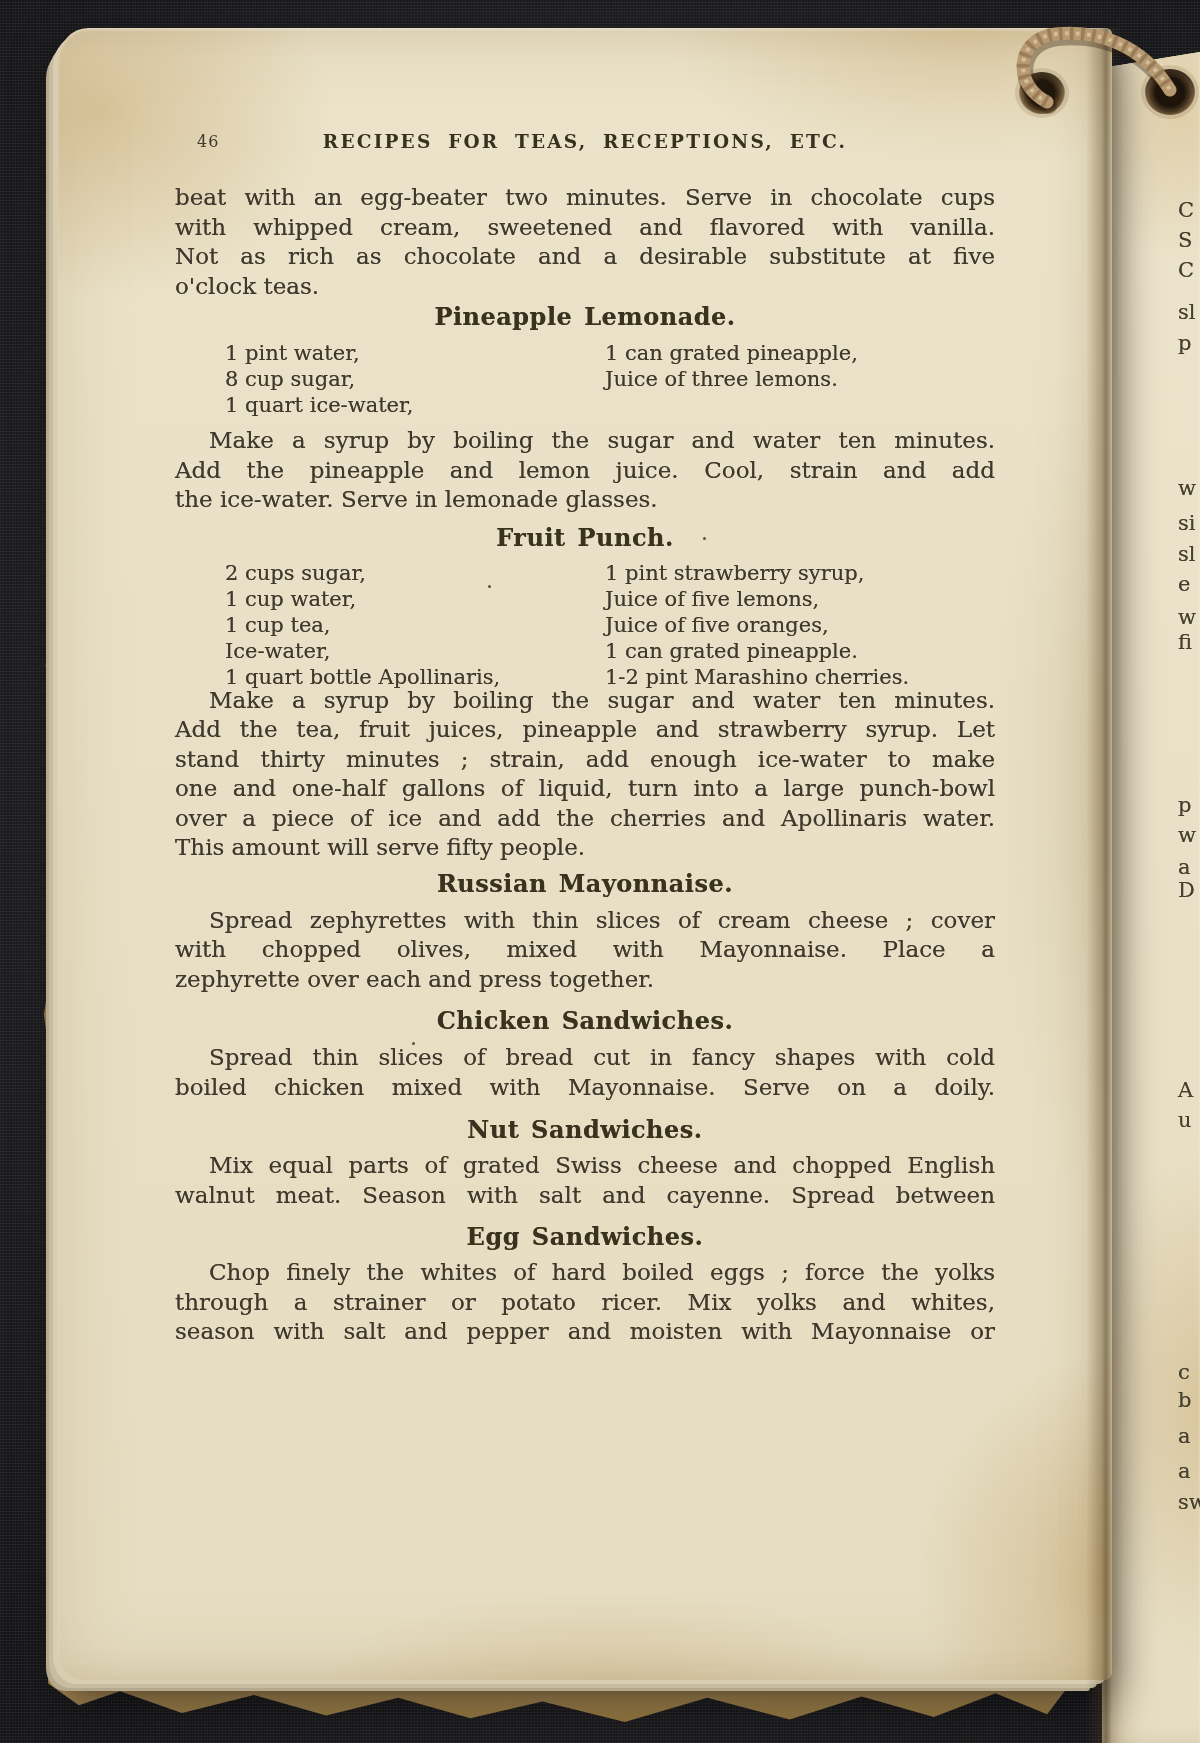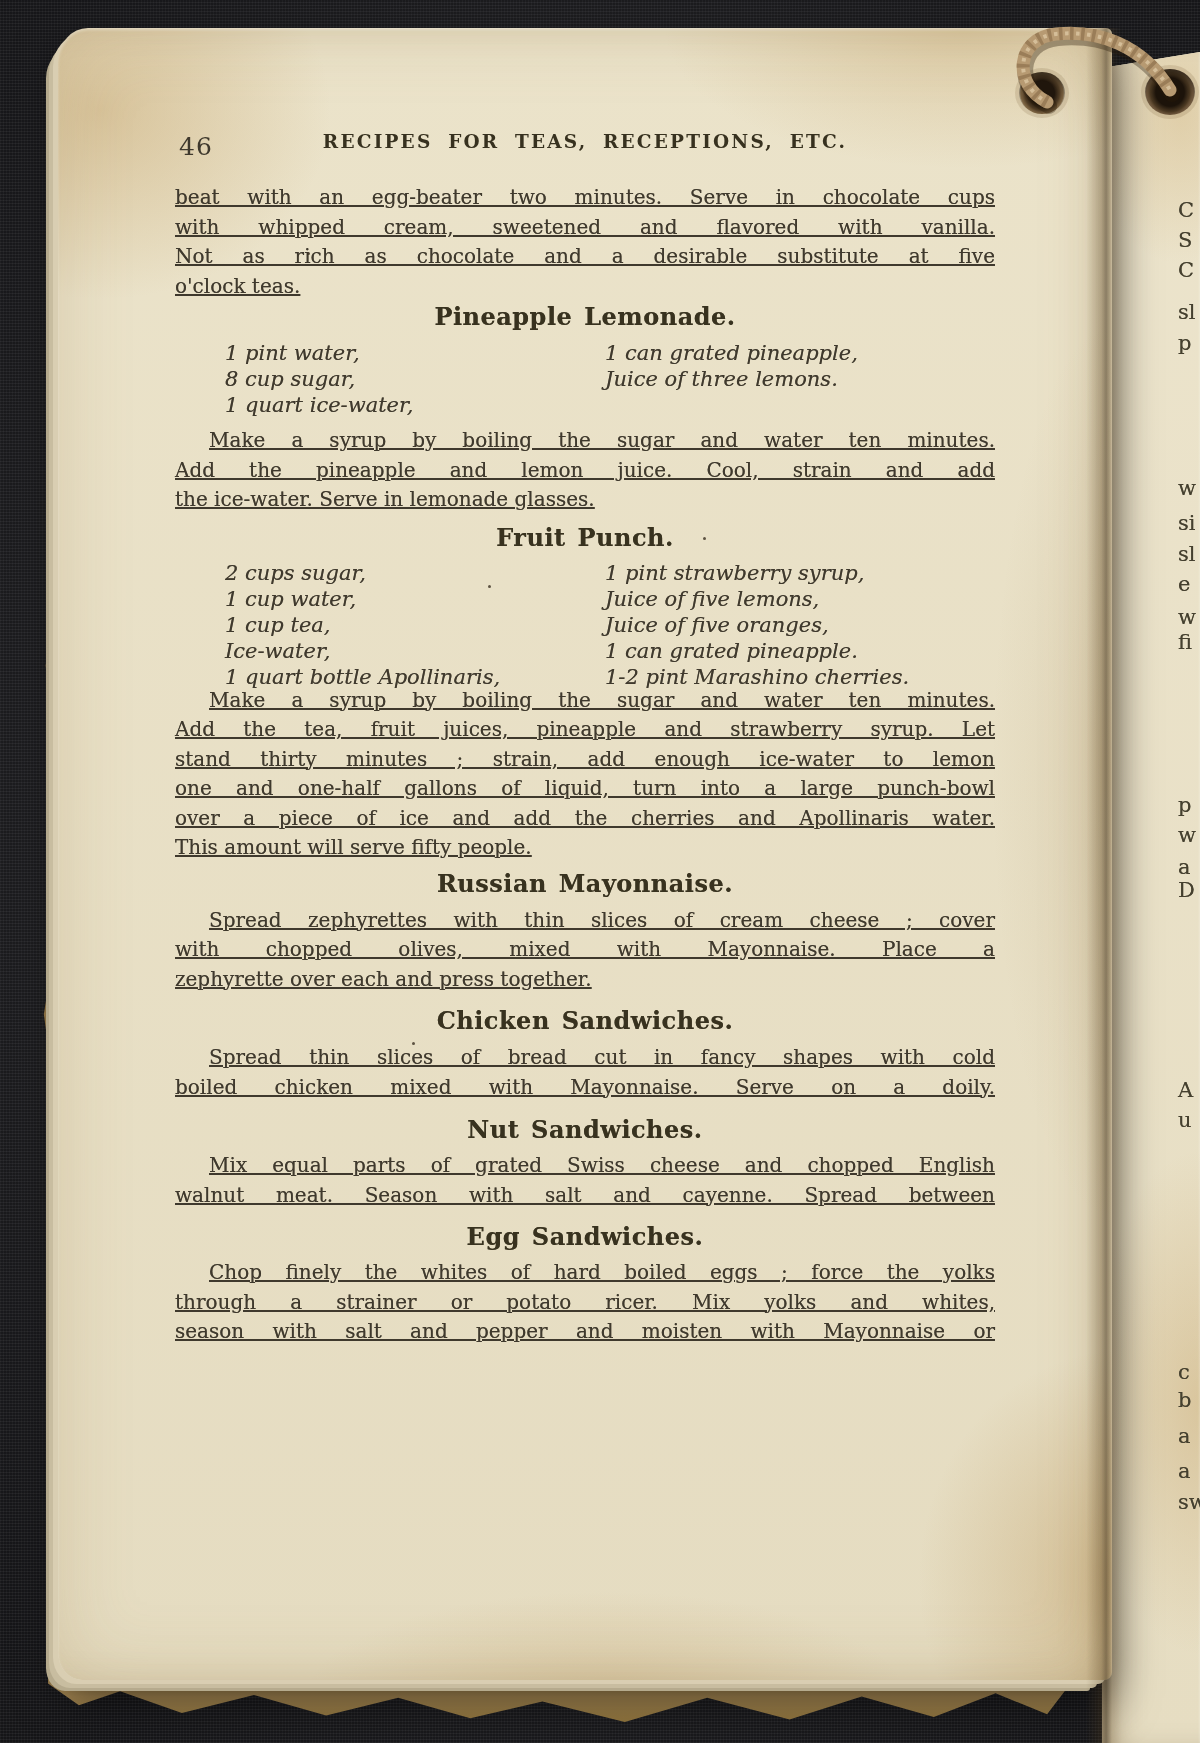--- a/index.html
+++ b/index.html
@@ -62,41 +62,41 @@
       -12px 11px 0 -3px #c8bda0,
       -17px 16px 0 -5px #b5aa8d,
       0 20px 45px rgba(0,0,0,.55),
       inset 0 0 75px rgba(146,112,60,.22),
       inset 0 2px 3px rgba(255,255,248,.5),
       inset -26px 0 46px -22px rgba(118,88,44,.35);
   }
   .content{padding:103px 117px 0 117px;color:#3f392d;}
 
   .header-row{position:relative;height:26px;}
-  .pagenum{position:absolute;left:4px;top:1px;font-size:25px;letter-spacing:1px;}
+  .pagenum{position:absolute;left:22px;top:1px;font-size:16px;letter-spacing:1px;}
   .runtitle{display:block;text-align:center;font-size:18.5px;font-weight:bold;
     letter-spacing:2.2px;word-spacing:7px;color:#37311f;}
 
   .para{margin:0;}
-  .ln{font-size:20px;line-height:29.5px;text-align:justify;text-align-last:justify;
-      text-shadow:0 0 .6px rgba(63,57,45,.65);text-decoration:underline;}
+  .ln{font-size:23px;line-height:29.5px;text-align:justify;text-align-last:justify;
+      text-shadow:0 0 .6px rgba(63,57,45,.65);}
   .ln.last{text-align-last:left;}
   .ln.ind{text-indent:34px;}
   .intro{margin-top:26px;}
 
   h2{font-size:24px;font-weight:bold;text-align:center;margin:0;color:#38321f;
      letter-spacing:.5px;word-spacing:3px;text-shadow:0 0 .6px rgba(56,50,31,.7);}
   #h-pineapple{margin-top:1px;}
   #h-fruit{margin-top:8px;}
   #h-russian{margin-top:6px;}
   #h-chicken{margin-top:12px;}
   #h-nut{margin-top:13px;}
   #h-egg{margin-top:12px;}
 
-  .ing{position:relative;font-style:italic;}
+  .ing{position:relative;}
   .ing1{margin-top:9px;height:80px;}
   .ing2{margin-top:8px;height:126px;}
   .ing-col{position:absolute;top:0;}
   .ing-left{left:50px;}
   .ing-right{left:430px;}
   .ing-item{font-size:21px;line-height:26px;white-space:nowrap;
       text-shadow:0 0 .6px rgba(63,57,45,.65);}
   .p-pineapple{margin-top:6px;}
   .p-fruit{margin-top:0;}
   .p-russian{margin-top:8px;}
@@ -207,21 +207,21 @@
           <div class="ing-item">1 pint strawberry syrup,</div>
           <div class="ing-item">Juice of five lemons,</div>
           <div class="ing-item">Juice of five oranges,</div>
           <div class="ing-item">1 can grated pineapple.</div>
           <div class="ing-item">1-2 pint Marashino cherries.</div>
         </div>
       </div>
       <div class="para p-fruit">
         <div class="ln ind">Make a syrup by boiling the sugar and water ten minutes.</div>
         <div class="ln">Add the tea, fruit juices, pineapple and strawberry syrup. Let</div>
-        <div class="ln">stand thirty minutes ; strain, add enough ice-water to lemon</div>
+        <div class="ln">stand thirty minutes ; strain, add enough ice-water to make</div>
         <div class="ln">one and one-half gallons of liquid, turn into a large punch-bowl</div>
         <div class="ln">over a piece of ice and add the cherries and Apollinaris water.</div>
         <div class="ln last">This amount will serve fifty people.</div>
       </div>
 
       <h2 id="h-russian">Russian Mayonnaise.</h2>
       <div class="para p-russian">
         <div class="ln ind">Spread zephyrettes with thin slices of cream cheese ; cover</div>
         <div class="ln">with chopped olives, mixed with Mayonnaise. Place a</div>
         <div class="ln last">zephyrette over each and press together.</div>

